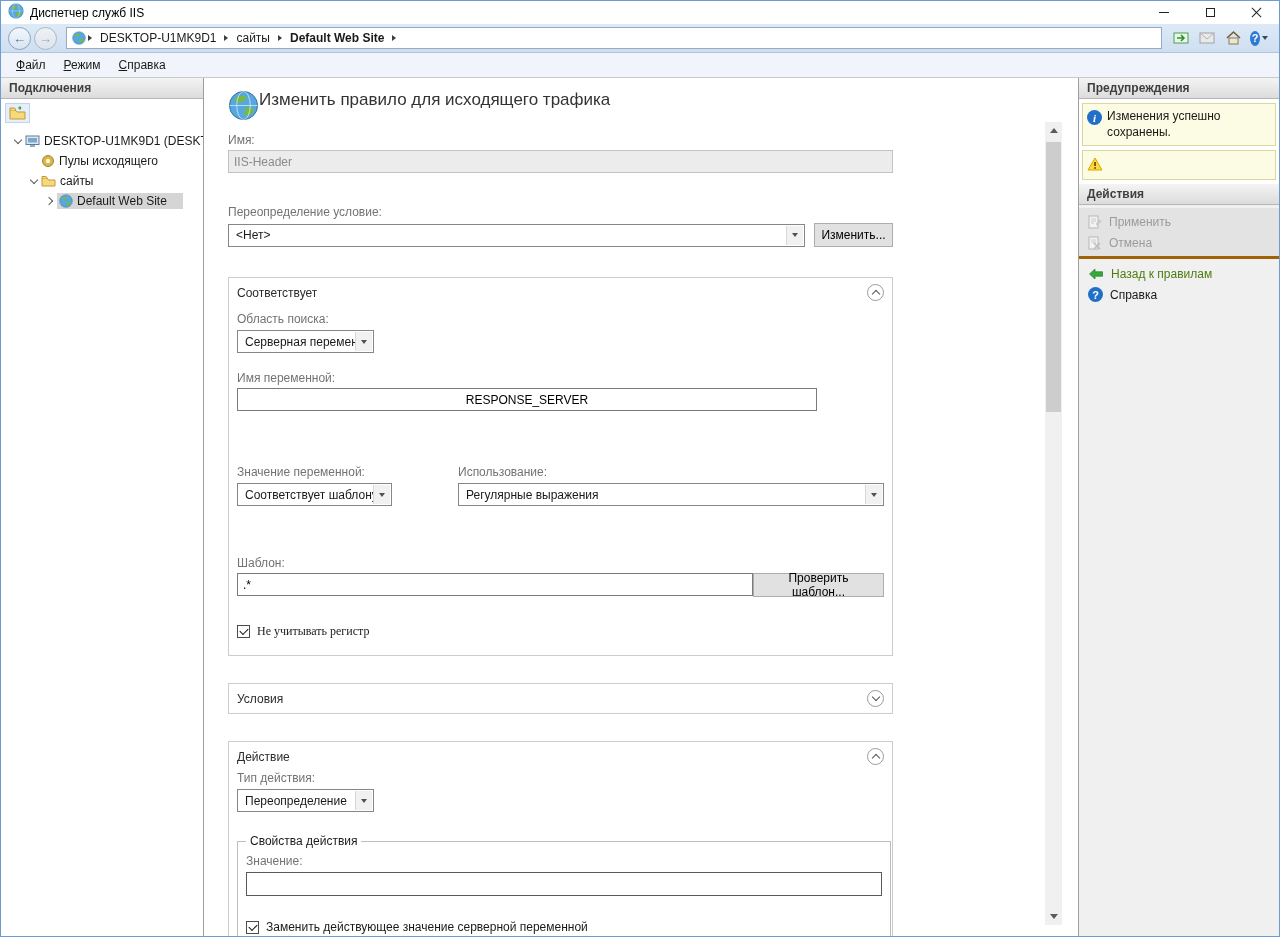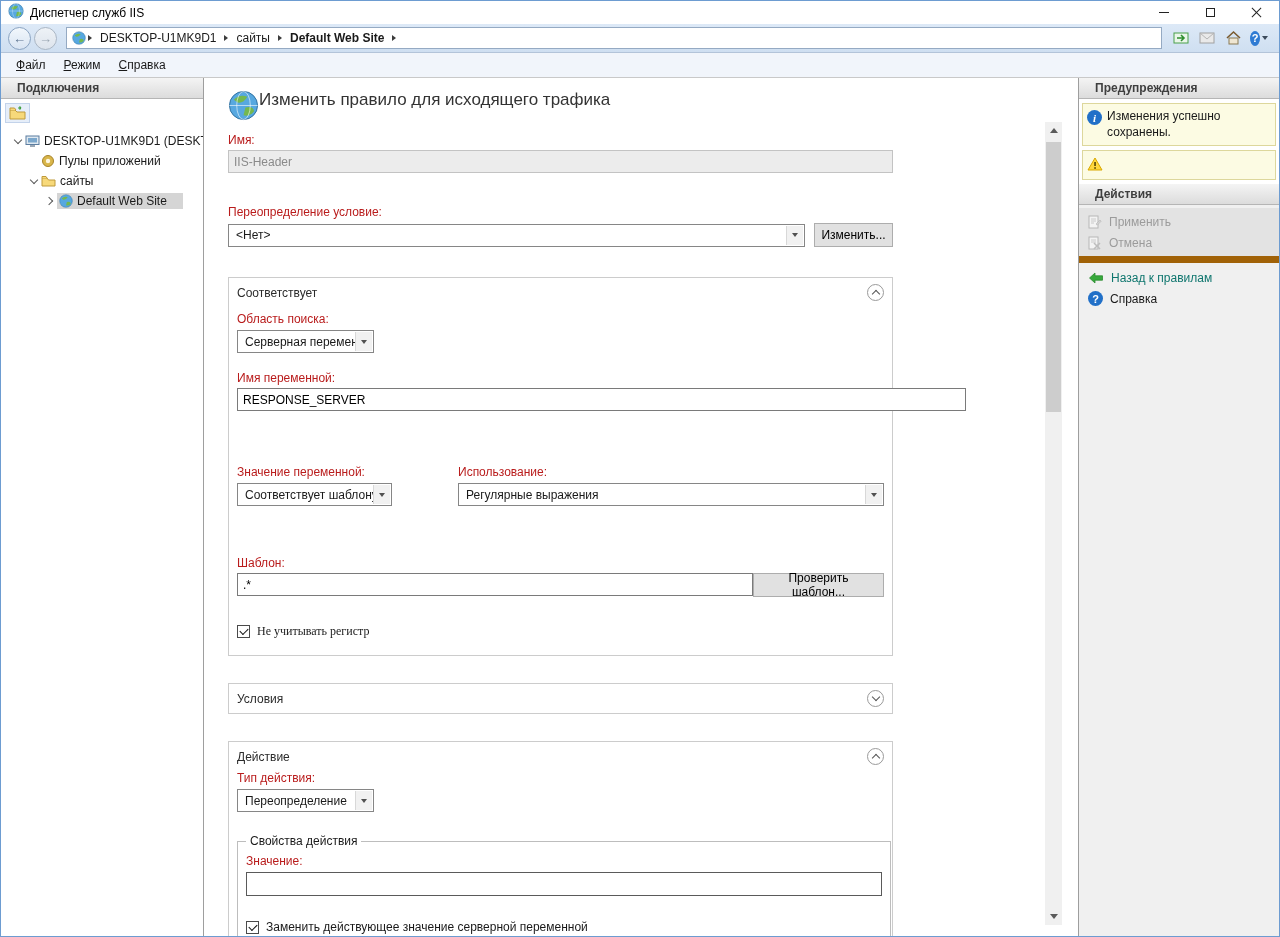--- a/index.html
+++ b/index.html
@@ -37,21 +37,21 @@
   .menubar { height:25px; background:#f1f5fb; display:flex; align-items:center; padding-left:6px; border-bottom:1px solid #c9c9c9; flex:0 0 auto; }
   .menu-item { display:inline-block; padding:3px 9px; }
   .menu-item::first-letter { text-decoration:underline; }
 
   
   .body { flex:1; display:flex; min-height:0; }
   .left-panel { width:203px; flex:0 0 203px; border-right:1px solid #9e9e9e; display:flex; flex-direction:column; background:#fff; }
   .center-panel { flex:1; background:#fff; position:relative; overflow:hidden; }
   .right-panel { width:201px; flex:0 0 201px; border-left:1px solid #9e9e9e; display:flex; flex-direction:column; background:#fff; }
 
-  .panel-header { height:21px; flex:0 0 21px; background:linear-gradient(#f4f4f4,#dcdcdc); border-bottom:1px solid #b5b5b5; display:flex; align-items:center; padding:0 16px; font-weight:bold; color:#3f3f3f; }
+  .panel-header { height:21px; flex:0 0 21px; background:linear-gradient(#f4f4f4,#dcdcdc); border-bottom:1px solid #b5b5b5; display:flex; align-items:center; padding:0 8px; font-weight:bold; color:#3f3f3f; }
 
   
   .left-toolbar { height:27px; display:flex; align-items:center; padding:2px 4px; }
   .tool-btn { border:1px solid #c3d3ea; background:#e6eef9; padding:2px 3px; display:flex; align-items:center; }
   .tree { flex:1; padding-top:5px; }
   .tree-row { height:20px; display:flex; align-items:center; white-space:nowrap; overflow:hidden; }
   .tree-row .label { margin-left:4px; }
   .chev-slot { width:14px; flex:0 0 14px; display:flex; align-items:center; justify-content:center; }
   .chev { width:6px; height:6px; border-right:1.5px solid #5a5a5a; border-bottom:1.5px solid #5a5a5a; }
   .chev.down { transform:rotate(45deg); margin-top:-2px; }
@@ -60,21 +60,21 @@
   .indent2 { padding-left:26px; }
   .indent3 { padding-left:42px; }
   .tree-sel { display:flex; align-items:center; background:#d5d5d5; padding:1px 16px 1px 2px; }
   .tree-sel .label { margin-left:4px; }
 
   
   .content { padding:8px 0 0 24px; width:689px; }
   .page-head { display:flex; align-items:flex-start; margin-top:4px; }
   .page-title { font-size:17px; color:#333; font-weight:normal; }
 
-  .field-label { display:block; margin-top:12px; color:#b91c1c; }
+  .field-label { display:block; margin-top:12px; color:#737373; }
   .text-input { height:23px; border:1px solid #7a7a7a; padding:0 5px; font:12px "Liberation Sans","DejaVu Sans",sans-serif; background:#fff; display:block; }
   .text-input.disabled { background:#ececec; border-color:#c3c3c3; color:#8a8a8a; }
 
   .combo { height:23px; border:1px solid #868686; background:#fff; position:relative; display:flex; align-items:center; padding:0 22px 0 7px; white-space:nowrap; overflow:hidden; }
   .combo .arrow-box { position:absolute; top:1px; right:1px; bottom:1px; width:17px; background:#f1f1f1; border-left:1px solid #d8d8d8; display:flex; align-items:center; justify-content:center; }
   .tri-down { width:0; height:0; border-left:3.5px solid transparent; border-right:3.5px solid transparent; border-top:4px solid #505050; }
 
   .btn { height:24px; background:#e1e1e1; border:1px solid #adadad; font:12px "Liberation Sans","DejaVu Sans",sans-serif; padding:0 10px; display:flex; align-items:center; justify-content:center; }
 
   .row { display:flex; align-items:center; }
@@ -103,24 +103,24 @@
   .tri-down-s { width:0; height:0; border-left:4px solid transparent; border-right:4px solid transparent; border-top:5px solid #5a5a5a; }
   .sb-thumb { position:absolute; left:1px; right:1px; top:20px; height:270px; background:#cdcdcd; }
 
   
   .alerts-content { padding:4px 3px; display:flex; flex-direction:column; gap:4px; background:#fff; }
   .alert-box { border:1px solid #ddd79c; background:#fcfbe3; display:flex; padding:5px 4px; gap:5px; }
   .alert-text { flex:1; line-height:1.3; }
   .info-icon { width:15px; height:15px; flex:0 0 15px; border-radius:50%; background:#2170c8; color:#fff; font-family:"Liberation Serif","DejaVu Serif",serif; font-style:italic; font-weight:bold; font-size:11px; display:flex; align-items:center; justify-content:center; margin-top:1px; }
 
   .actions-content { flex:1; background:#f0f0f0; padding-top:3px; display:flex; flex-direction:column; }
-  .disabled-group { background:#e3e3e3; padding:3px 0; border-bottom:7px solid #a16207; }
+  .disabled-group { background:#e3e3e3; padding:3px 0; border-bottom:3px solid #a16207; }
   .action-item { height:21px; display:flex; align-items:center; padding:0 9px; gap:7px; }
   .action-item.disabled { color:#9b9b9b; }
-  .action-link { color:#0f766e; }
+  .action-link { color:#4d7c0f; }
   .links-group { padding:4px 0; }
   .help-icon { width:15px; height:15px; flex:0 0 15px; border-radius:50%; background:#2170c8; color:#fff; font-weight:bold; font-size:11px; display:flex; align-items:center; justify-content:center; }
 </style>
 </head>
 <body>
 
 <div class="window">
 
   <div class="titlebar">
     <span>
@@ -231,21 +231,21 @@
           <span class="label">DESKTOP-U1MK9D1 (DESKTOP</span>
         </div>
         <div class="tree-row indent2">
           <span class="chev-slot"></span>
           <span style="display:flex;">
             <svg width="14" height="14" viewBox="0 0 14 14">
                 <circle cx="7" cy="7" r="5.5" fill="#d9b64a" stroke="#a8842a"></circle>
                 <circle cx="7" cy="7" r="2.2" fill="#fdf6e0"></circle>
               </svg>
           </span>
-          <span class="label">Пулы приложений</span>
+          <span class="label">Пулы исходящего</span>
         </div>
         <div class="tree-row indent2">
           <span class="chev-slot">
               <span class="chev down"></span>
             </span>
           <span style="display:flex;">
             <svg width="15" height="12" viewBox="0 0 15 12">
                 <path d="M1 3 h5 l1.5 2 h6.5 v6 H1 Z" fill="#f7d97a" stroke="#bf9a3a"></path>
                 <path d="M1 3 V1.5 h4 l1 1.5" fill="#f7d97a" stroke="#bf9a3a"></path>
               </svg>
@@ -310,21 +310,21 @@
           <div class="section-inner">
             <label class="field-label" style="margin-top:5px;">Область поиска:</label>
             <div class="combo" style="width:137px; margin-top:4px;">
               <span>Серверная переменн</span>
               <span class="arrow-box">
                   <span class="tri-down"></span>
                 </span>
             </div>
 
             <label class="field-label" style="margin-top:18px;">Имя переменной:</label>
-            <input class="text-input" style="width: 729px; margin-top: 3px;" value="RESPONSE_SERVER">
+            <input class="text-input" style="width: 580px; margin-top: 3px; text-align: center;" value="RESPONSE_SERVER">
 
             <div class="row" style="margin-top:54px; align-items:flex-start;">
               <div style="width:226px;">
                 <label class="field-label" style="margin-top:0;">Значение переменной:</label>
                 <div class="combo" style="width:155px; margin-top:4px;">
                   <span>Соответствует шаблону</span>
                   <span class="arrow-box">
                       <span class="tri-down"></span>
                     </span>
                 </div>

